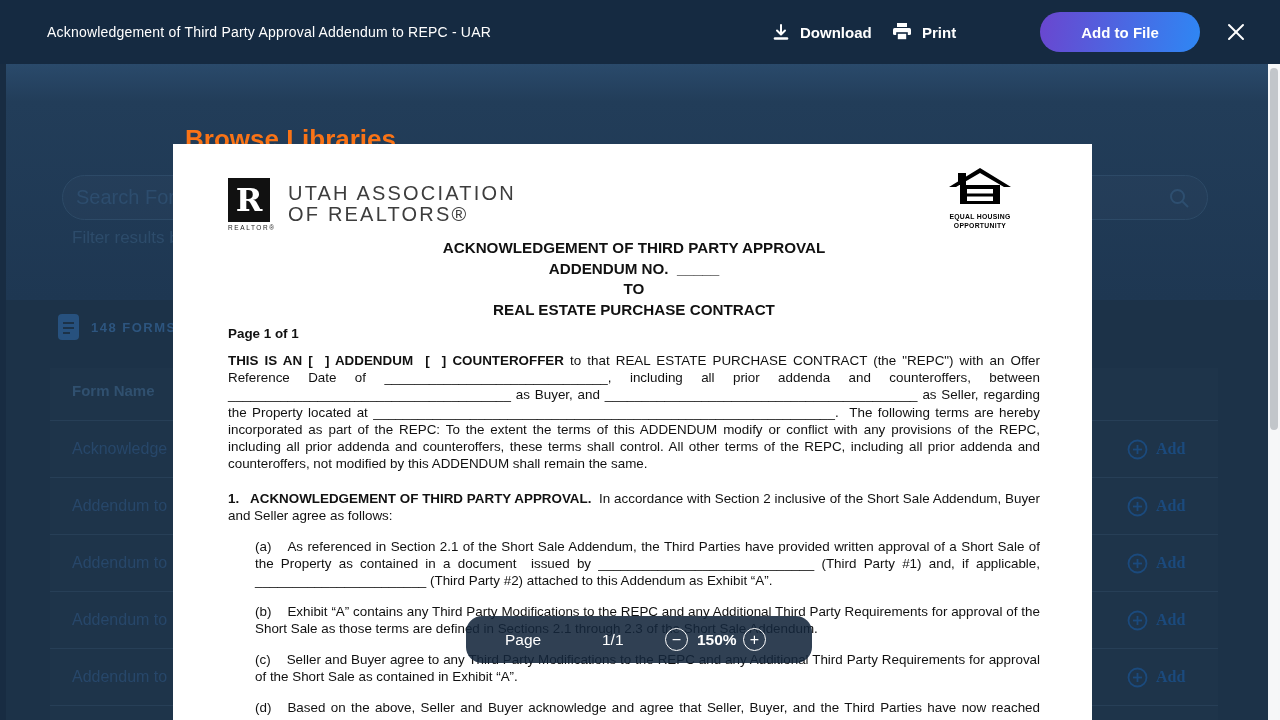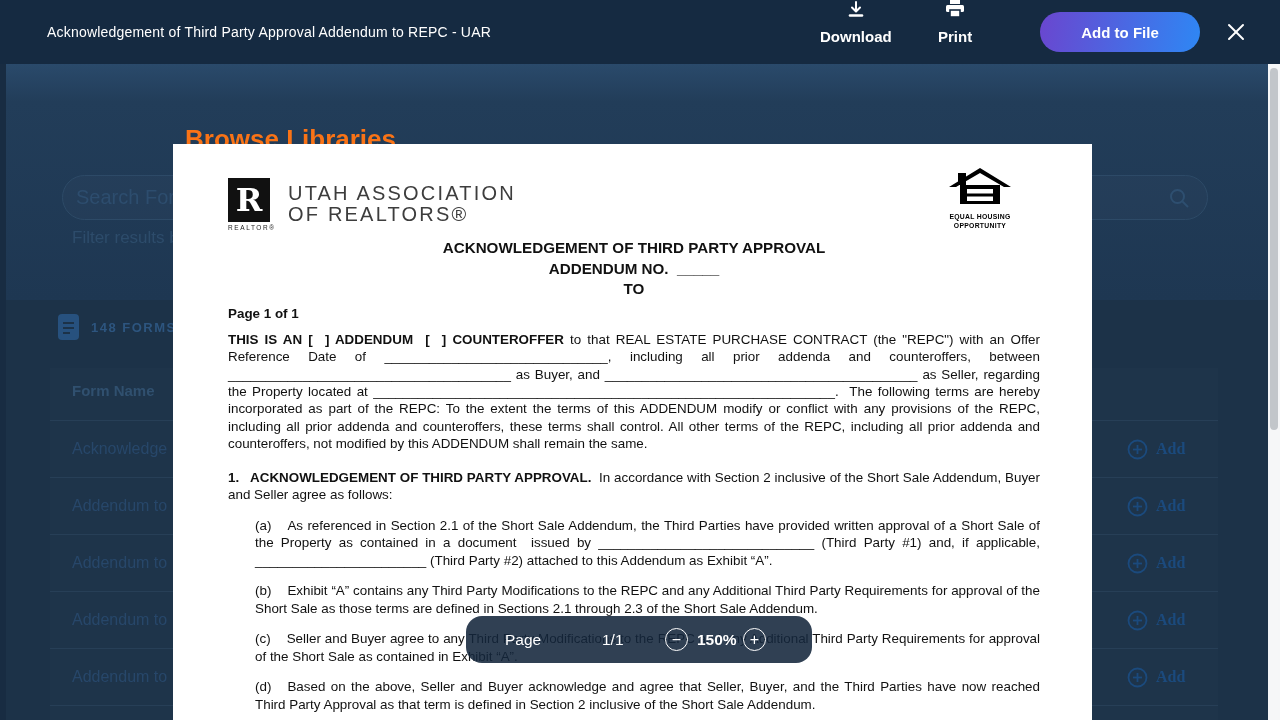--- a/index.html
+++ b/index.html
@@ -4,22 +4,22 @@
 <style>
   html,body{margin:0;padding:0;width:1280px;height:720px;overflow:hidden;background:#1c3248;
     font-family:"Liberation Sans",sans-serif;-webkit-font-smoothing:antialiased;}
   *{box-sizing:border-box;}
   
   .header{position:absolute;top:0;left:0;width:1280px;height:64px;background:#152a41;z-index:10;}
   .header-title{position:absolute;left:47px;top:0;height:64px;display:flex;align-items:center;
     color:#ffffff;font-size:14px;letter-spacing:.2px;}
   .hdr-action{position:absolute;top:0;height:64px;display:flex;align-items:center;gap:10px;
     color:#ffffff;font-weight:700;font-size:15px;cursor:pointer;}
-  .hdr-download{left:820px;flex-direction:column;}
-  .hdr-print{left:938px;flex-direction:column;}
+  .hdr-download{left:772px;}
+  .hdr-print{left:892px;}
   .pill-btn{position:absolute;left:1040px;top:12px;width:160px;height:40px;border-radius:25px;
     background:linear-gradient(100deg,#6a46cf 0%,#2e87f4 100%);color:#fff;font-weight:700;font-size:15px;
     display:flex;align-items:center;justify-content:center;cursor:pointer;border:none;}
   .close-btn{position:absolute;left:1222px;top:18px;width:28px;height:28px;display:flex;
     align-items:center;justify-content:center;cursor:pointer;}
   
   .bg-hero{position:absolute;top:64px;left:0;width:1280px;height:236px;
     background:linear-gradient(180deg,#2a4a6b 0%,#223d59 16%,#1e3752 100%);z-index:1;}
   .bg-main{position:absolute;top:300px;left:0;width:1280px;height:420px;background:#1c3248;z-index:1;}
   .left-strip{position:absolute;top:64px;left:0;width:6px;height:656px;background:#182c42;z-index:2;}
@@ -190,20 +190,21 @@
       <rect x="21" y="28.5" width="26" height="4.5" fill="#fff"></rect>
     </svg>
     <div class="eho-caption">EQUAL HOUSING</div>
     <div class="eho-caption">OPPORTUNITY</div>
   </div>
 
   <div class="doc-body">
     <div class="doc-title">ACKNOWLEDGEMENT OF THIRD PARTY APPROVAL</div>
     <div class="doc-title">ADDENDUM NO.&nbsp; _____</div>
     <div class="doc-title">TO</div>
+    <div class="doc-title">REAL ESTATE PURCHASE CONTRACT</div>
     <div class="page-label">Page 1 of 1</div>
 
     <p class="p1"><span class="bld">THIS IS AN [&nbsp;&nbsp;] ADDENDUM&nbsp; [&nbsp;&nbsp;] COUNTEROFFER</span><span> to that REAL ESTATE PURCHASE CONTRACT (the "REPC") with an Offer Reference Date of </span><span>______________________________</span><span>, including all prior addenda and counteroffers, between </span><span>______________________________________</span><span> as Buyer, and </span><span>__________________________________________</span><span> as Seller, regarding the Property located at </span><span>______________________________________________________________</span><span>.&nbsp; The following terms are hereby incorporated as part of the REPC: To the extent the terms of this ADDENDUM modify or conflict with any provisions of the REPC, including all prior addenda and counteroffers, these terms shall control. All other terms of the REPC, including all prior addenda and counteroffers, not modified by this ADDENDUM shall remain the same.</span></p>
 
     <p class="s1"><span class="bld">1.&nbsp;&nbsp; ACKNOWLEDGEMENT OF THIRD PARTY APPROVAL.</span><span>&nbsp; In accordance with Section 2 inclusive of the Short Sale Addendum, Buyer and Seller agree as follows:</span></p>
 
     <p class="item"><span class="itag">(a)</span><span>As referenced in Section 2.1 of the Short Sale Addendum, the Third Parties have provided written approval of a Short Sale of the Property as contained in a document&nbsp; issued by </span><span>_____________________________</span><span> (Third Party #1) and, if applicable, </span><span>_______________________</span><span> (Third Party #2) attached to this Addendum as Exhibit “A”.</span></p>
     <p class="item"><span class="itag">(b)</span><span>Exhibit “A” contains any Third Party Modifications to the REPC and any Additional Third Party Requirements for approval of the Short Sale as those terms are defined in Sections 2.1 through 2.3 of the Short Sale Addendum.</span></p>
     <p class="item"><span class="itag">(c)</span><span>Seller and Buyer agree to any Third Party Modifications to the REPC and any Additional Third Party Requirements for approval of the Short Sale as contained in Exhibit “A”.</span></p>
     <p class="item"><span class="itag">(d)</span><span>Based on the above, Seller and Buyer acknowledge and agree that Seller, Buyer, and the Third Parties have now reached Third Party Approval as that term is defined in Section 2 inclusive of the Short Sale Addendum.</span></p>

